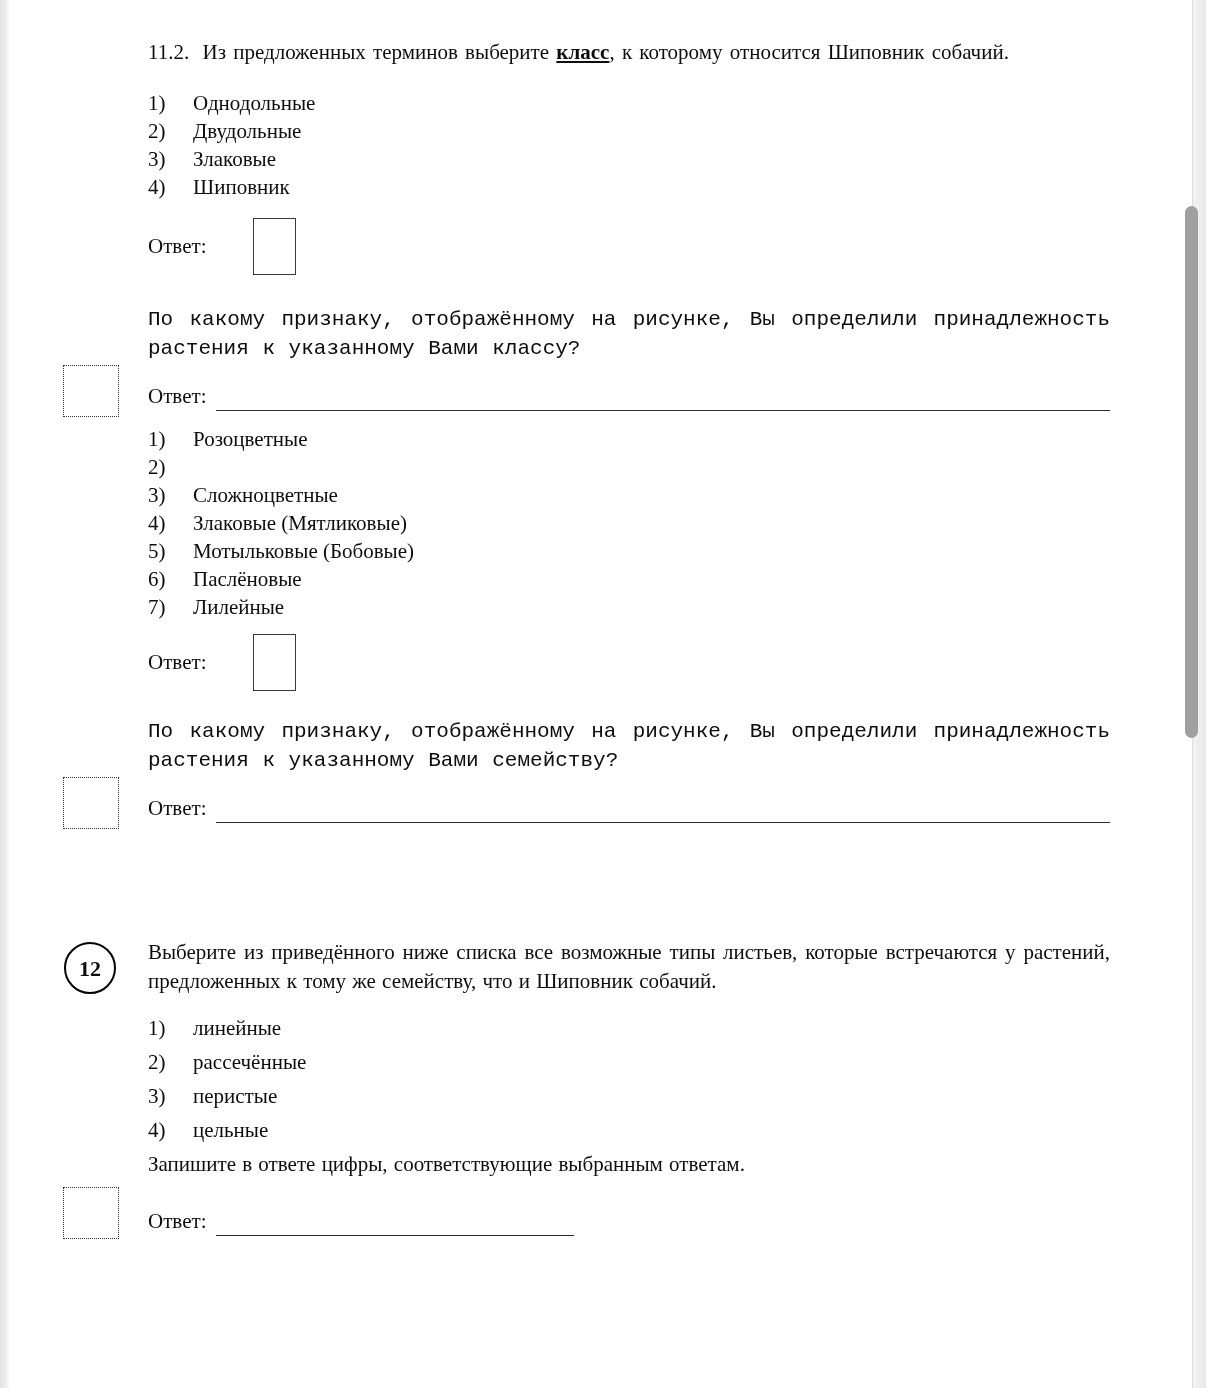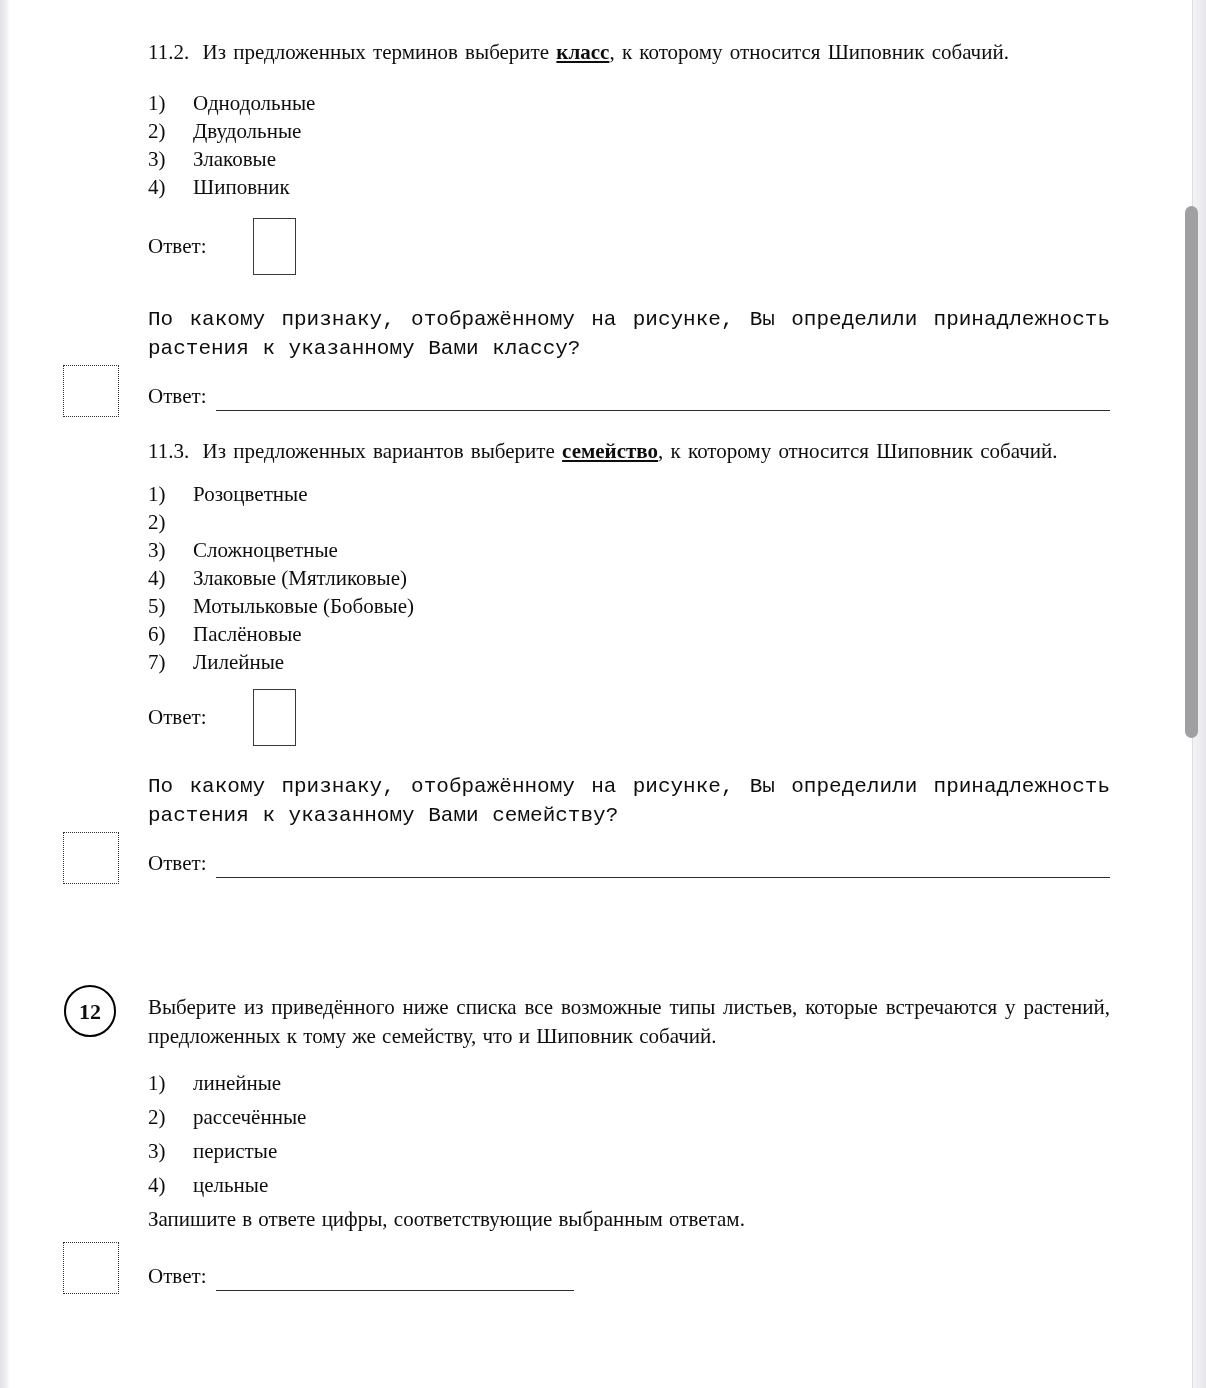--- a/index.html
+++ b/index.html
@@ -67,21 +67,21 @@
     background: #fff;
   }
   .ansline-row.third .dashedbox { top: -20px; }
 
   .title113 { margin-top: 26px; }
   .options.list113 { margin-top: 14px; }
 
   .q12 { position: relative; margin-top: 107px; }
   .q12text { padding-top: 8px; word-spacing: 1px; }
   .circle12 {
-    position: absolute; left: -84px; top: 0;
+    position: absolute; left: -84px; top: 12px;
     width: 48px; height: 48px;
     border: 2px solid #000; border-radius: 50%;
     display: flex; align-items: center; justify-content: center;
     font-weight: bold; font-size: 22px;
   }
 </style>
 </head>
 <body>
 
 <div class="viewport">
@@ -122,25 +122,20 @@
     </div>
 
     <p class="para justify">По какому признаку, отображённому на рисунке, Вы определили принадлежность растения к указанному Вами классу?</p>
 
     <div class="ansline-row">
       <span class="dashedbox"></span>
       <span>Ответ:</span>
       <span class="uline grow"></span>
     </div>
 
-    <p class="title title113 justify">
-      <span class="qnum">11.3.</span>
-      <span>Из предложенных вариантов выберите</span>
-      <span class="kw">семейство</span><span>, к которому относится Шиповник собачий.</span>
-    </p>
 
     <div class="options list113">
       <div class="opt">
         <span class="num">1)</span>
         <span class="lab">Розоцветные</span>
       </div>
       <div class="opt">
         <span class="num">2)</span>
       </div>
       <div class="opt">

